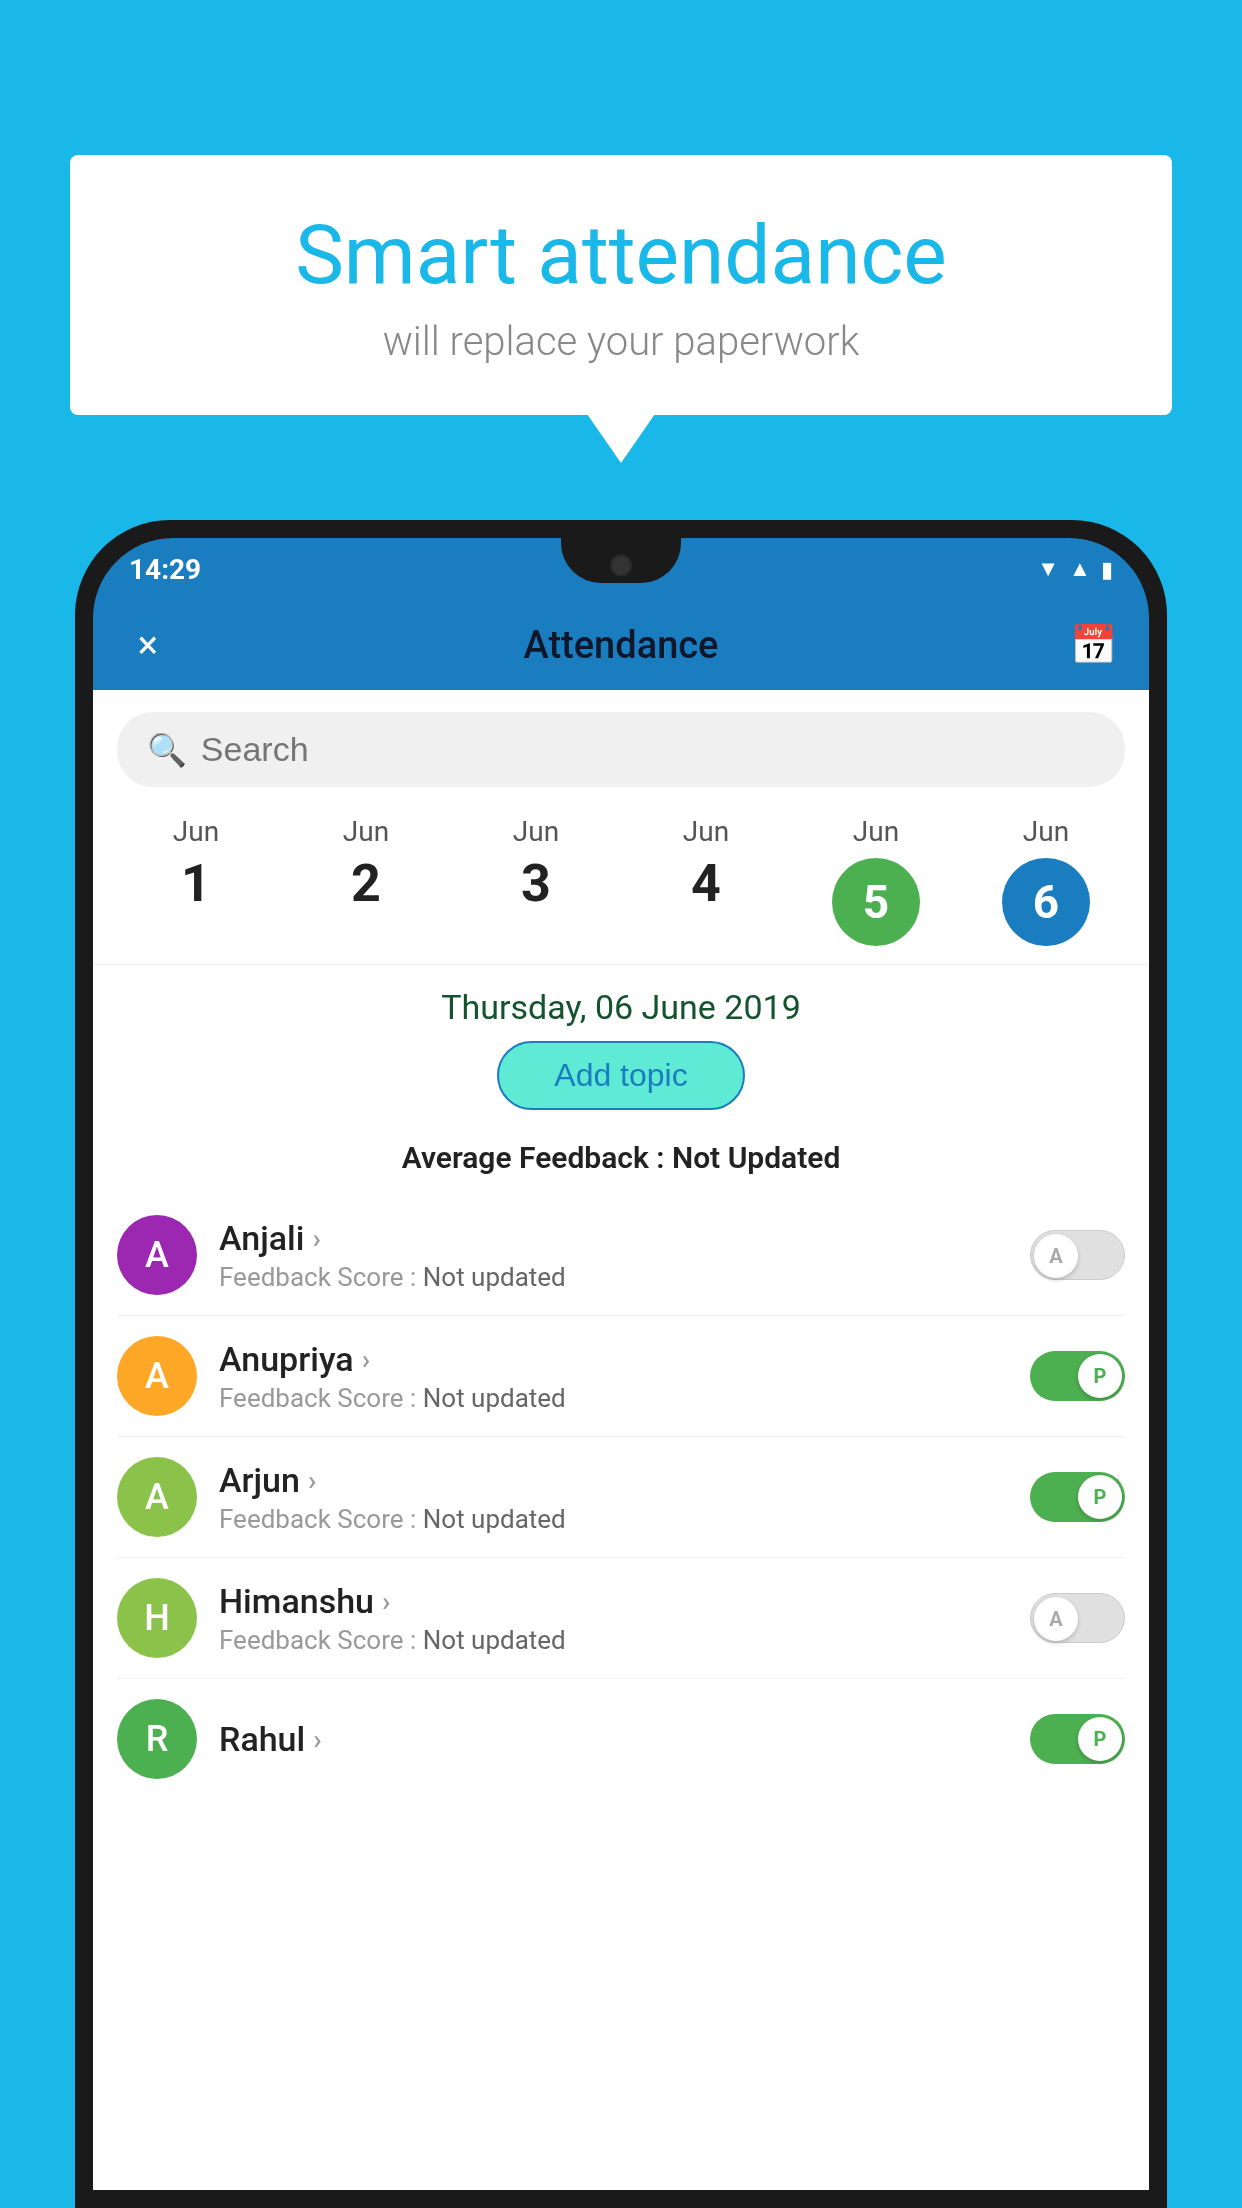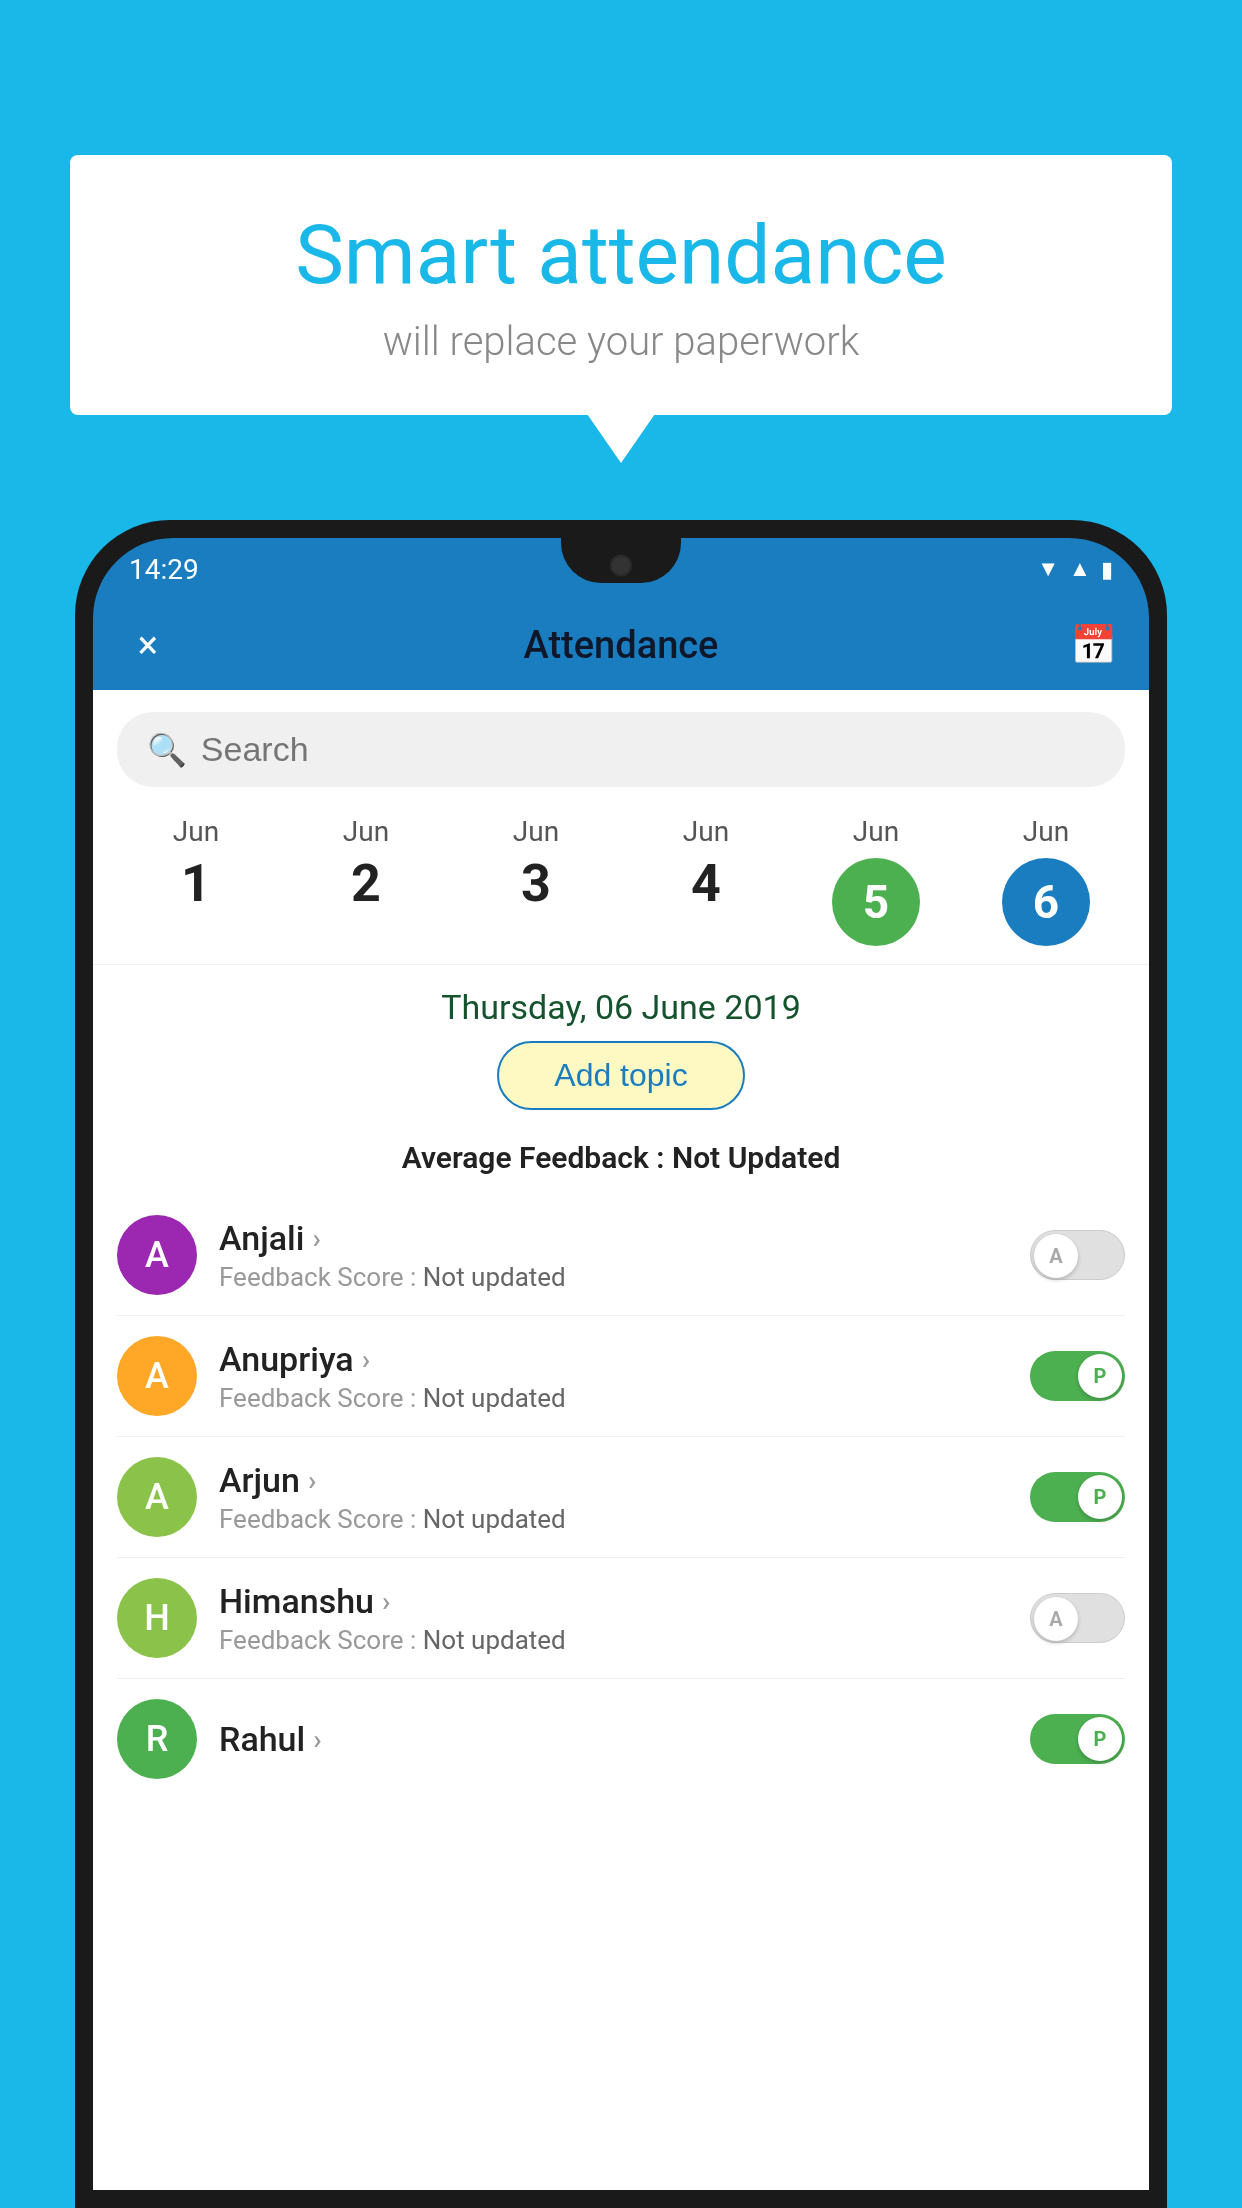--- a/index.html
+++ b/index.html
@@ -85,21 +85,21 @@
       display: flex;
       align-items: center;
       justify-content: space-between;
       padding: 0 36px;
       position: relative;
     }
 
     .status-time {
       color: white;
       font-size: 28px;
-      font-weight: 400;
+      font-weight: 700;
     }
 
     .status-icons {
       display: flex;
       align-items: center;
       gap: 10px;
     }
 
     .status-icon {
       color: white;
@@ -253,21 +253,21 @@
       font-weight: 400;
     }
 
     
     .add-topic-btn {
       display: block;
       margin: 0 auto 20px;
       border: 2px solid #1a7dbf;
       border-radius: 40px;
       padding: 14px 55px;
-      background: #fef9c3;
+      background: #5eead4;
       color: #1a7dbf;
       font-size: 32px;
       cursor: pointer;
       width: fit-content;
     }
 
     
     .avg-feedback {
       text-align: center;
       font-size: 30px;

